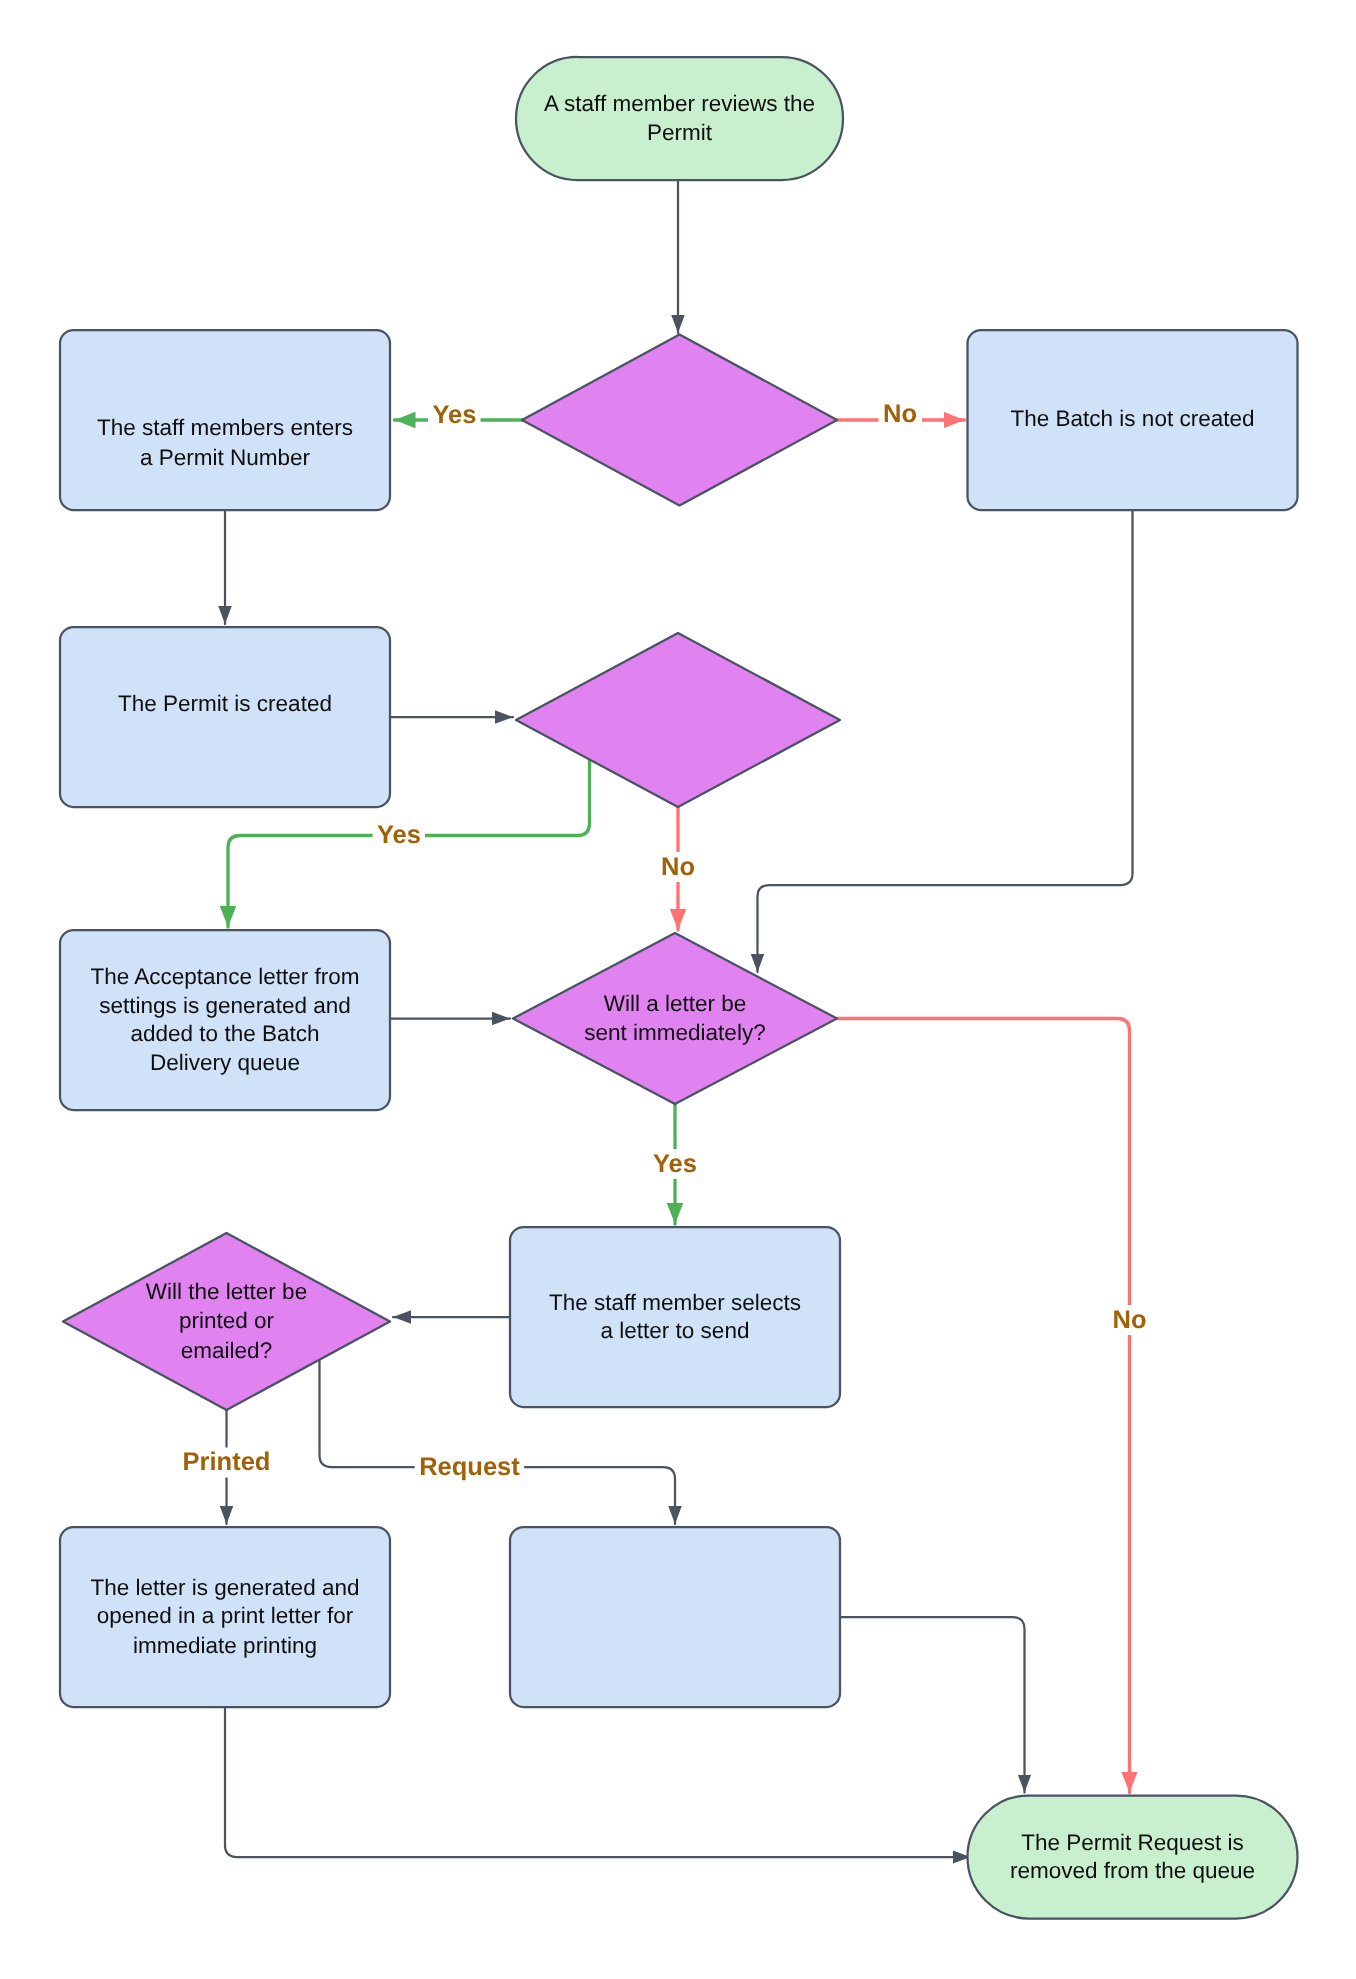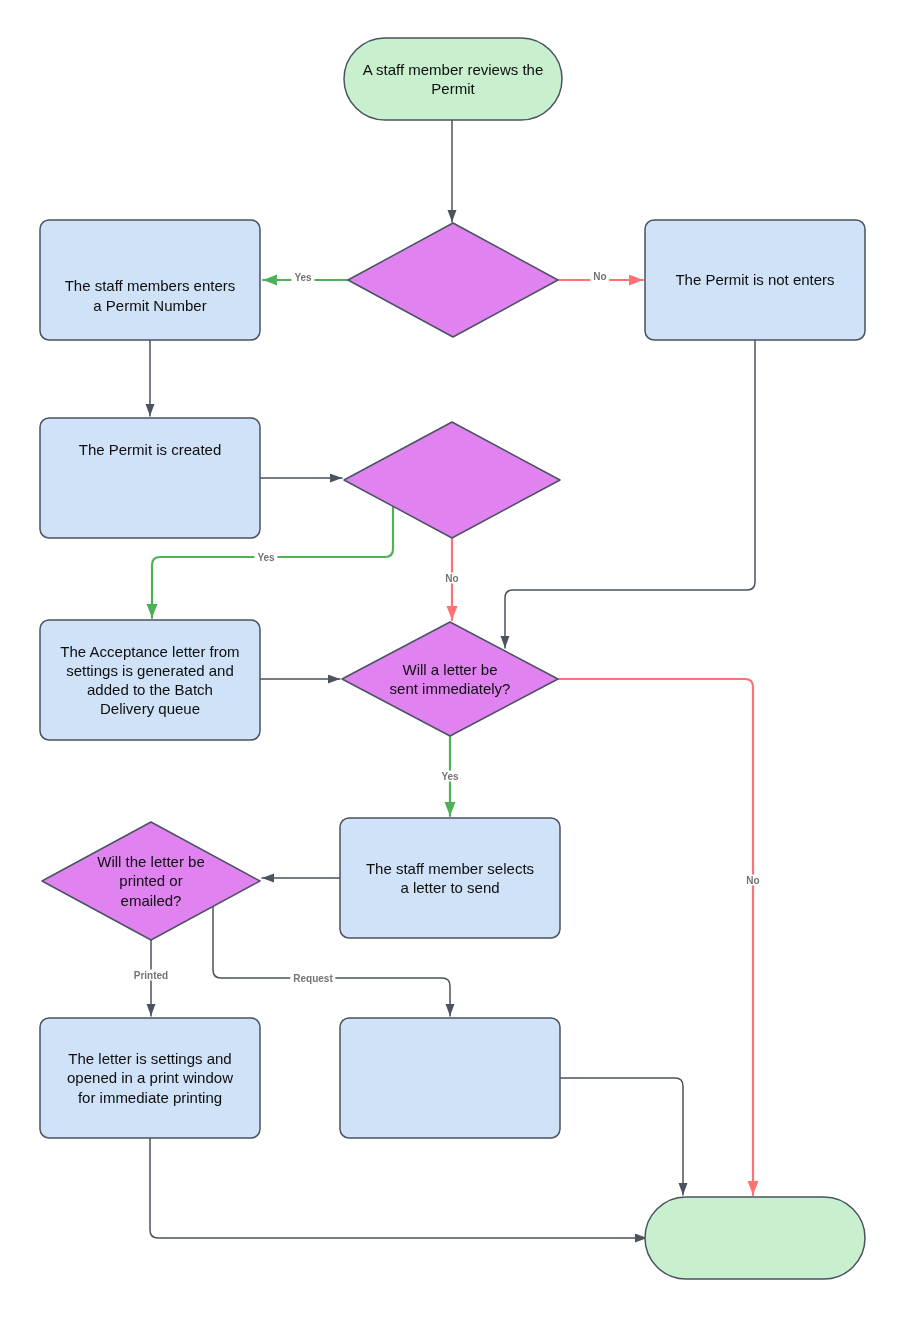--- a/index.html
+++ b/index.html
@@ -29,23 +29,23 @@
     font-size: 15px;
     line-height: 1.27;
     color: #0e0e0e;
     pointer-events: none;
   }
   .edge-label {
     position: absolute;
     transform: translate(-50%, -50%);
     background: #ffffff;
     padding: 0 3px;
-    font-size: 10px;
+    font-size: 17px;
     font-weight: bold;
-    color: #737373;
+    color: #a16207;
     white-space: nowrap;
     pointer-events: none;
   }
 </style>
 </head>
 <body>
 
 <div class="canvas">
 
   <svg width="904" height="1319" viewBox="0 0 904 1319">
@@ -92,27 +92,28 @@
       <rect x="340" y="818" width="220" height="120" rx="9" fill="#cfe2f7"></rect>
       <path d="M42,881 L151,822 L260,881 L151,940 Z" fill="#e082f0" stroke-linejoin="round"></path>
       <rect x="40" y="1018" width="220" height="120" rx="9" fill="#cfe2f7"></rect>
       <rect x="340" y="1018" width="220" height="120" rx="9" fill="#cfe2f7"></rect>
       <rect x="645" y="1197" width="220" height="82" rx="41" fill="#c9f0ce"></rect>
     </g>
   </svg>
 
   <div class="node-label" style="left:358px; top:38px;  width:190px; height:82px;">A staff member reviews the Permit</div>
   <div class="node-label" style="left:60px;  top:220px; width:180px; height:151px;">The staff members enters a Permit Number</div>
-  <div class="node-label" style="left:660px; top:220px; width:190px; height:120px;">The Permit is not enters</div>
-  <div class="node-label" style="left:60px;  top:398px; width:180px; height:104px;">The Permit is created</div>
+  <div class="node-label" style="left:660px; top:220px; width:190px; height:120px;">The Batch is not created</div>
+  <div class="node-label" style="left:60px;  top:418px; width:180px; height:104px;">The Permit is created</div>
   <div class="node-label" style="left:58px;  top:620px; width:184px; height:120px;">The Acceptance letter from settings is generated and added to the Batch Delivery queue</div>
   <div class="node-label" style="left:389px; top:622px; width:122px; height:114px;">Will a letter be sent immediately?</div>
   <div class="node-label" style="left:360px; top:818px; width:180px; height:120px;">The staff member selects a letter to send</div>
   <div class="node-label" style="left:97px;  top:822px; width:108px; height:118px;">Will the letter be printed or emailed?</div>
-  <div class="node-label" style="left:60px;  top:1018px; width:180px; height:120px;">The letter is settings and opened in a print window for immediate printing</div>
+  <div class="node-label" style="left:60px;  top:1018px; width:180px; height:120px;">The letter is generated and opened in a print letter for immediate printing</div>
+  <div class="node-label" style="left:659px; top:1197px; width:192px; height:82px;">The Permit Request is removed from the queue</div>
 
   <div class="edge-label" style="left:303px; top:277px;">Yes</div>
   <div class="edge-label" style="left:600px; top:276px;">No</div>
   <div class="edge-label" style="left:266px; top:557px;">Yes</div>
   <div class="edge-label" style="left:452px; top:578px;">No</div>
   <div class="edge-label" style="left:450px; top:776px;">Yes</div>
   <div class="edge-label" style="left:753px; top:880px;">No</div>
   <div class="edge-label" style="left:151px; top:975px;">Printed</div>
   <div class="edge-label" style="left:313px; top:978px;">Request</div>
 

